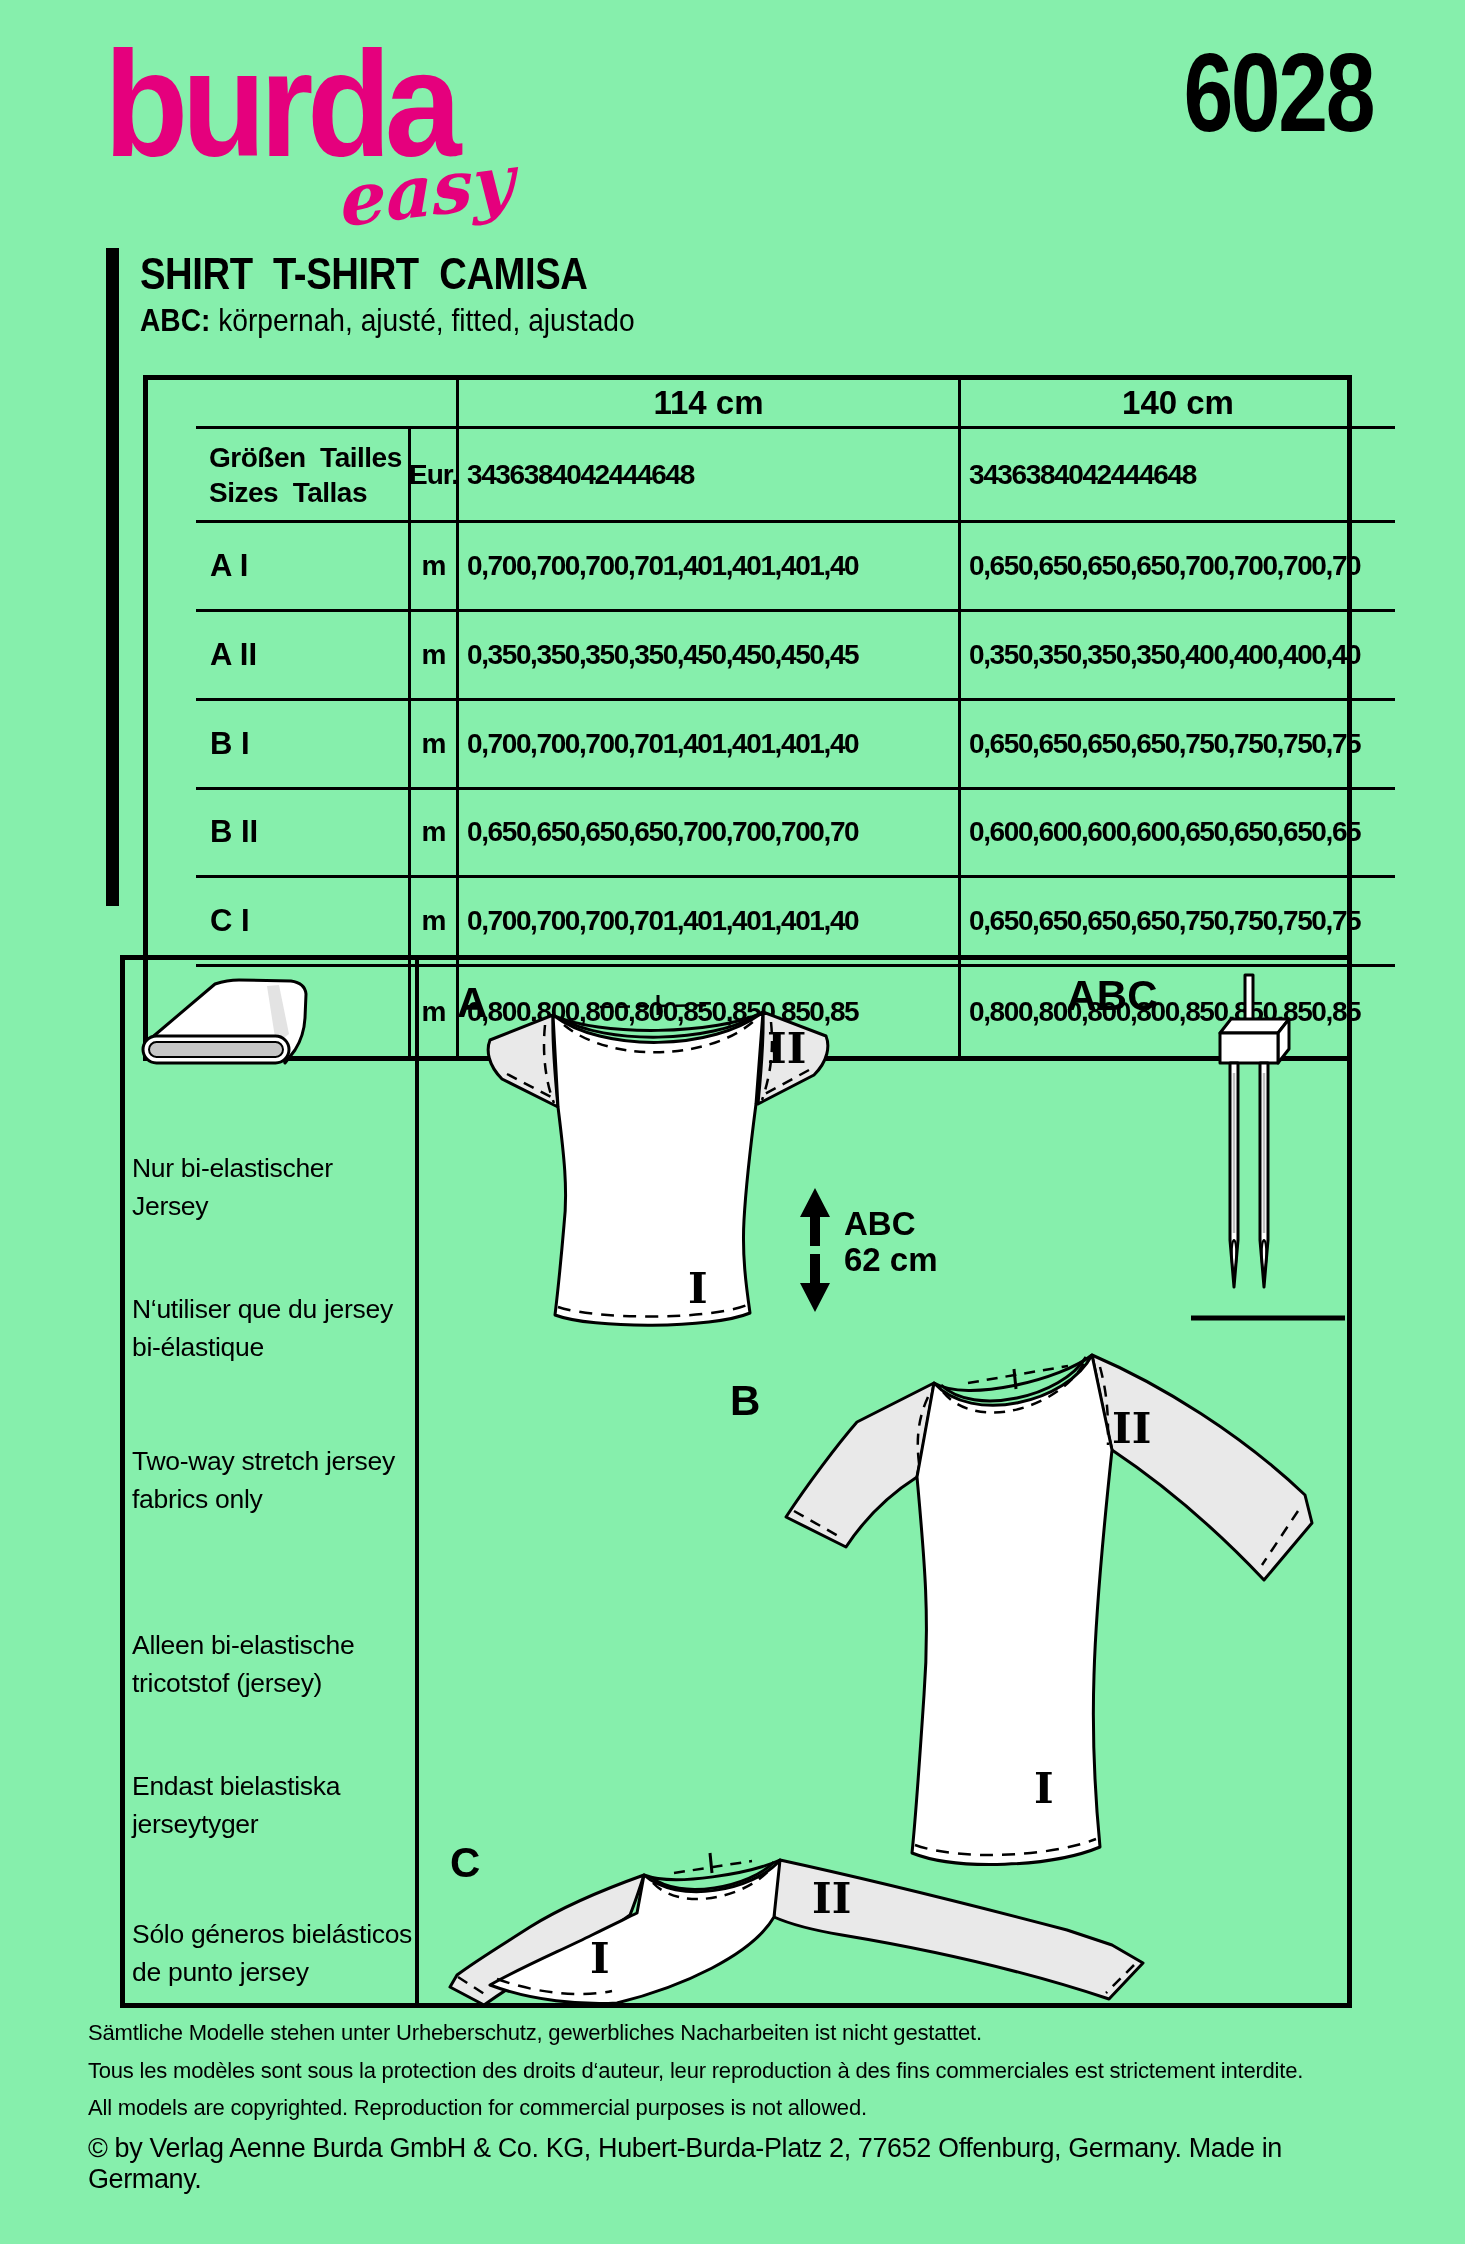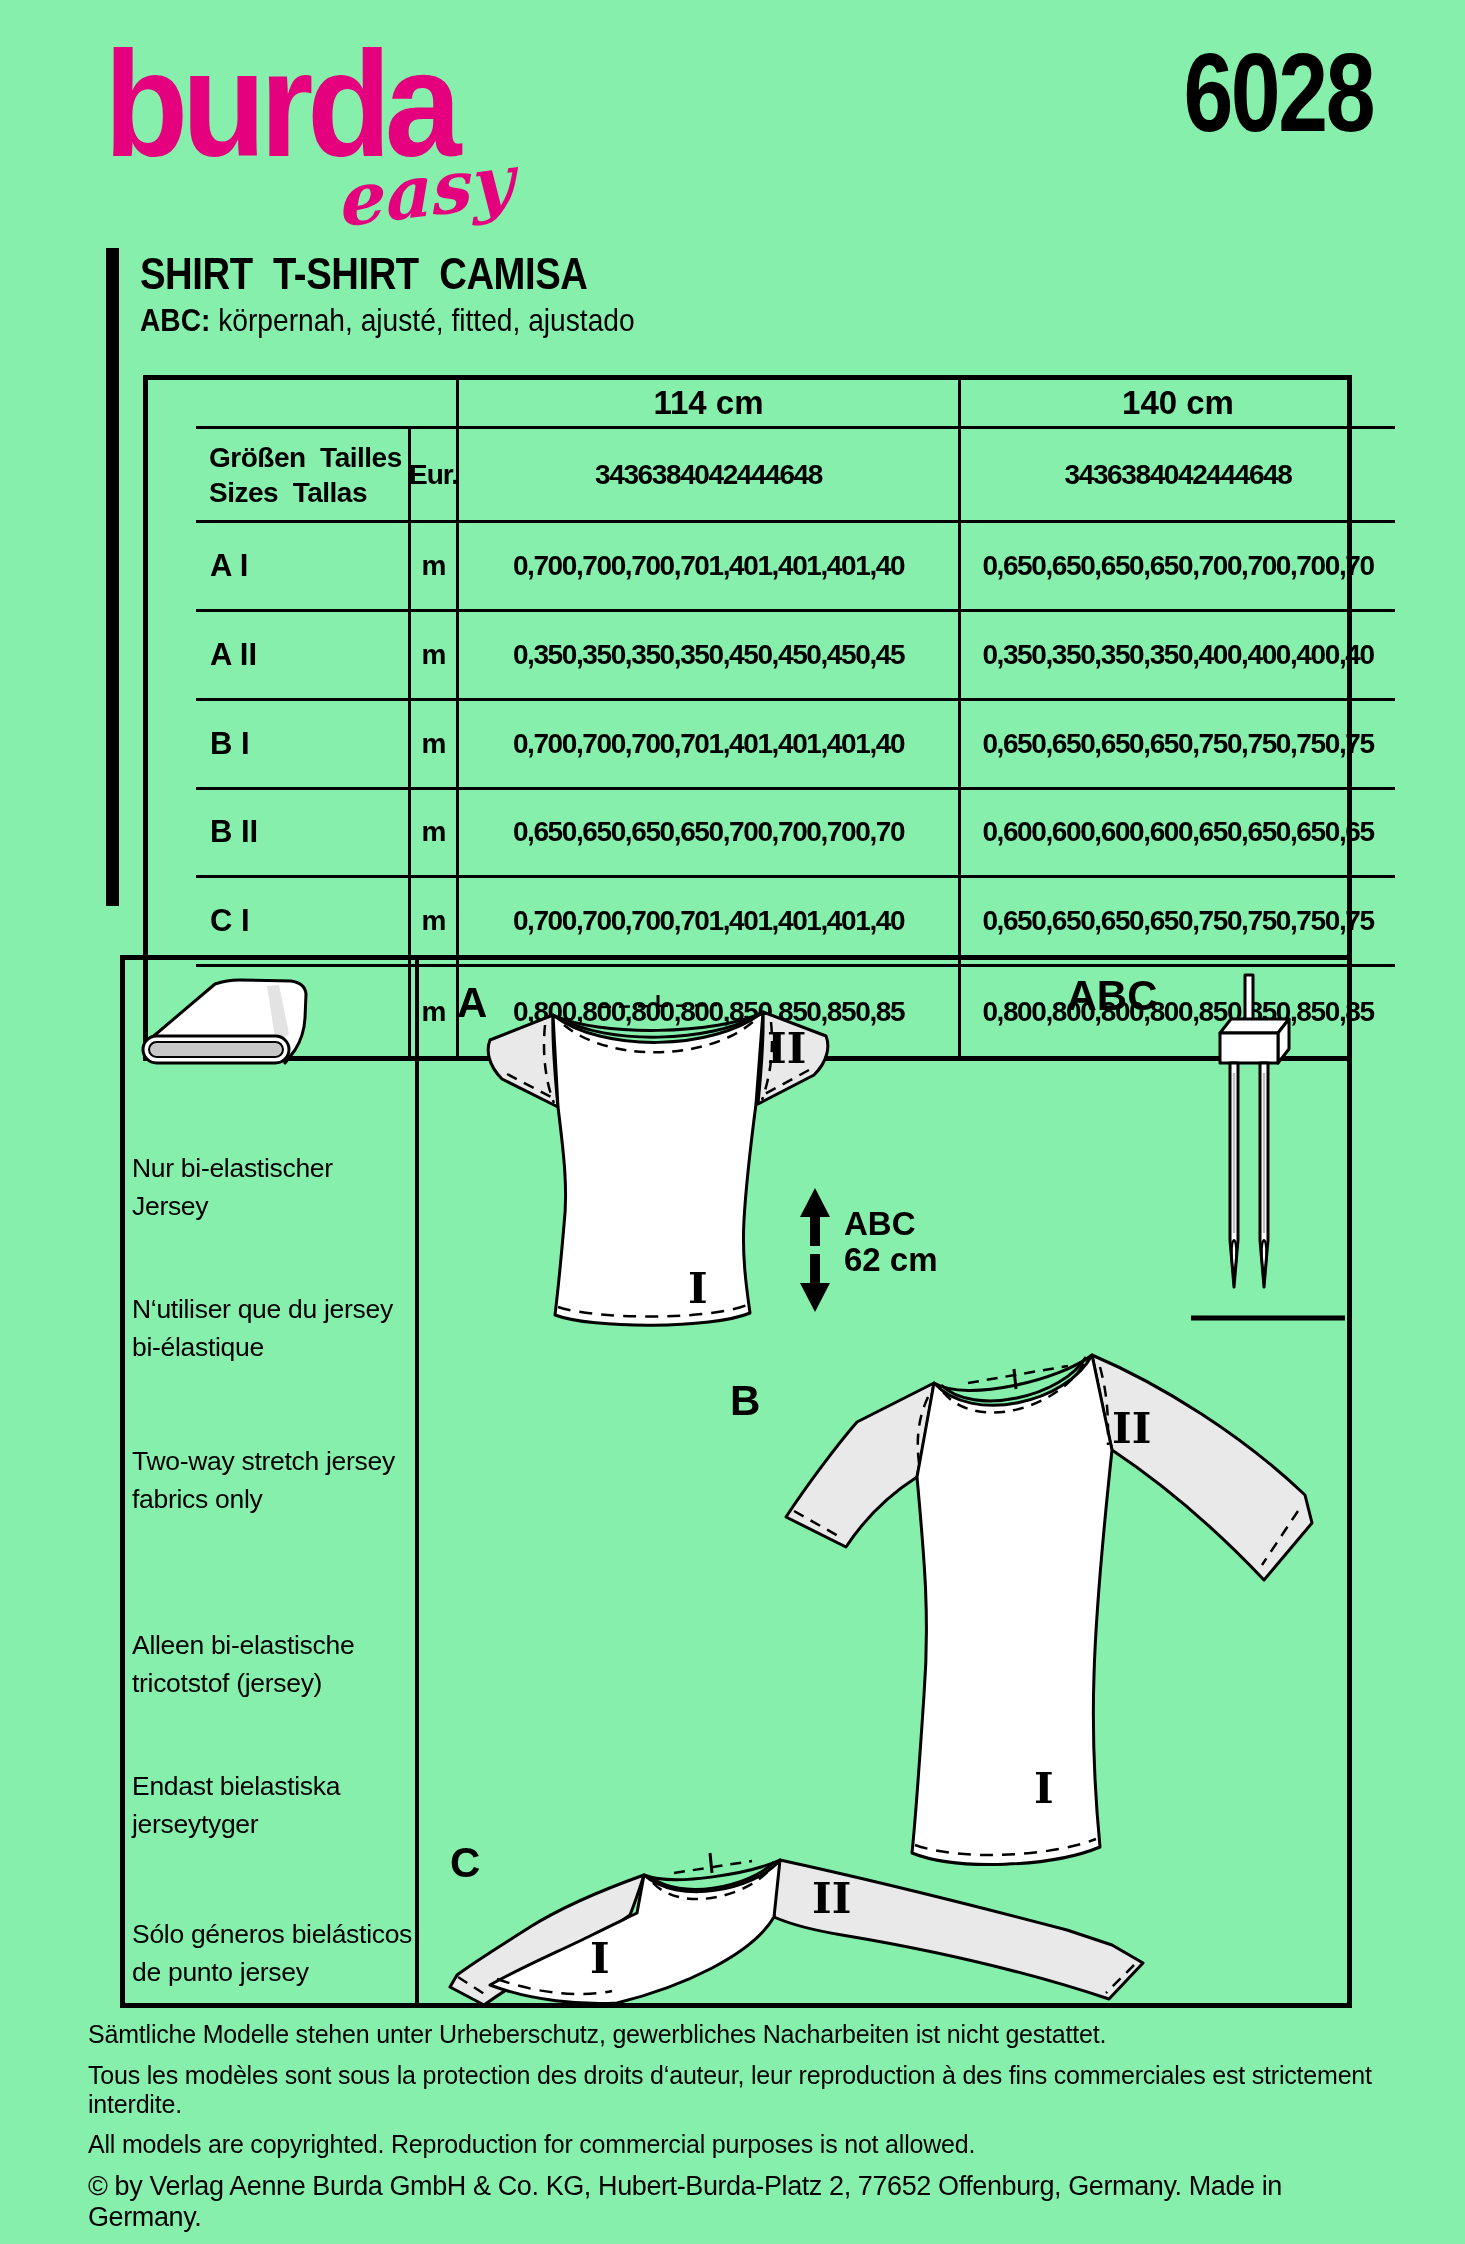--- a/index.html
+++ b/index.html
@@ -28,42 +28,42 @@
                grid-template-rows:49px 94px repeat(6,1fr);padding-left:48px;}
   .cell{border-bottom:3px solid #000;box-sizing:border-box;display:flex;align-items:center;}
   .cell.no-bb{border-bottom:none;}
   .bl{border-left:3px solid #000;}
   .span2{grid-column:1/3;}
   .c-group{justify-content:center;font-size:33px;font-weight:700;}
   .c-sizelabel{flex-direction:column;align-items:flex-start;justify-content:center;
                padding-left:13px;font-size:28px;font-weight:700;line-height:1.25;letter-spacing:-.5px;}
   .c-sizelabel div{white-space:pre;}
   .c-eur{justify-content:center;font-size:28px;font-weight:700;letter-spacing:-1px;}
-  .c-vals{justify-content:center;padding:0 8px;font-size:28px;font-weight:700;letter-spacing:-1.4px;}
+  .c-vals{justify-content:flex-start;padding:0 8px;font-size:28px;font-weight:700;letter-spacing:-1.4px;}
   .c-label{padding-left:14px;font-size:31px;font-weight:700;white-space:pre;text-align:center;}
 
   
   .info-box{position:absolute;left:120px;top:955px;width:1232px;height:1053px;
             border:5px solid #000;box-sizing:border-box;}
   .info-divider{position:absolute;left:290px;top:0;width:4px;height:100%;background:#000;}
   .note{position:absolute;left:7px;width:283px;font-size:26.5px;line-height:1.42;letter-spacing:-.3px;}
   .note:nth-of-type(1){top:190px;} .note:nth-of-type(2){top:331px;}
   .note:nth-of-type(3){top:483px;} .note:nth-of-type(4){top:667px;}
   .note:nth-of-type(5){top:808px;} .note:nth-of-type(6){top:956px;}
   .bolt-svg{position:absolute;left:14px;top:14px;}
   .drawings-svg{position:absolute;left:287px;top:-5px;}
 
   
   .t-view{font:700 42px "Liberation Sans","DejaVu Sans",sans-serif;}
   .t-piece{font:700 42px "DejaVu Serif","Liberation Serif",serif;}
   .t-dim{font:700 33px "Liberation Sans","DejaVu Sans",sans-serif;}
 
   
   .footer{position:absolute;left:88px;top:2020px;width:1300px;}
-  .f-small{font-size:25px;letter-spacing:-.2px;margin-bottom:11.5px;}
+  .f-small{font-size:22px;letter-spacing:-.2px;margin-bottom:11.5px;}
   .f-copy{font-size:27px;letter-spacing:-.4px;margin-top:0px;}
 </style>
 </head>
 <body>
 
 <div class="page">
 
   <div class="logo-main" style="color: rgb(229, 0, 125);">burda</div>
   <div class="logo-sub" style="color: rgb(229, 0, 125);">easy</div>
   <div class="pattern-number">6028</div>

